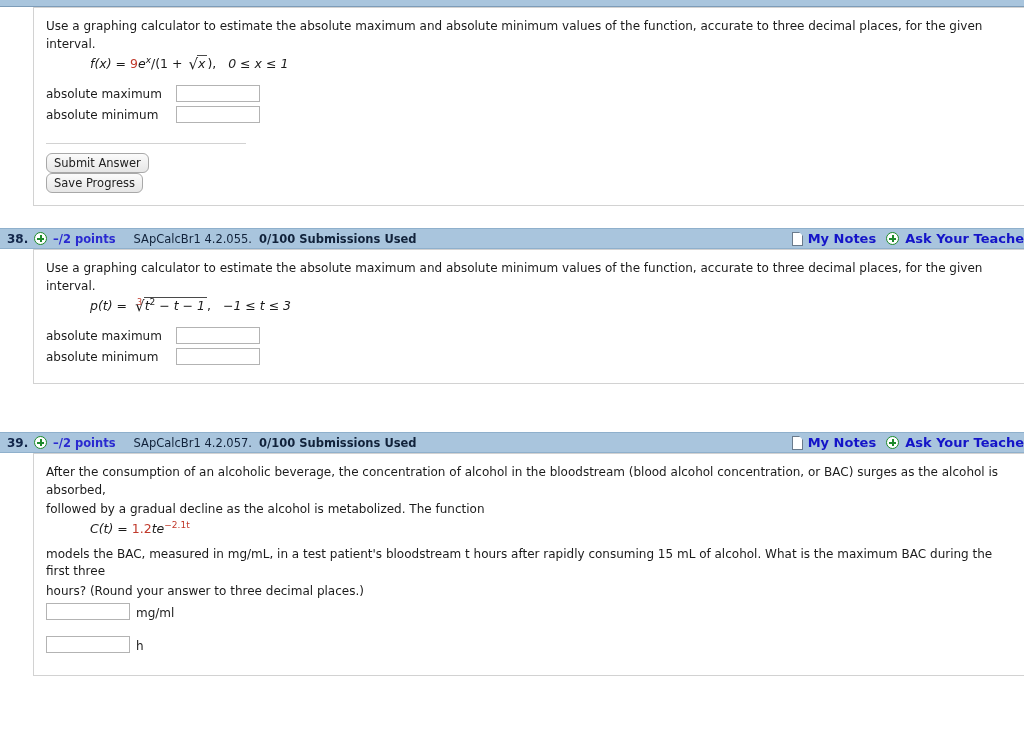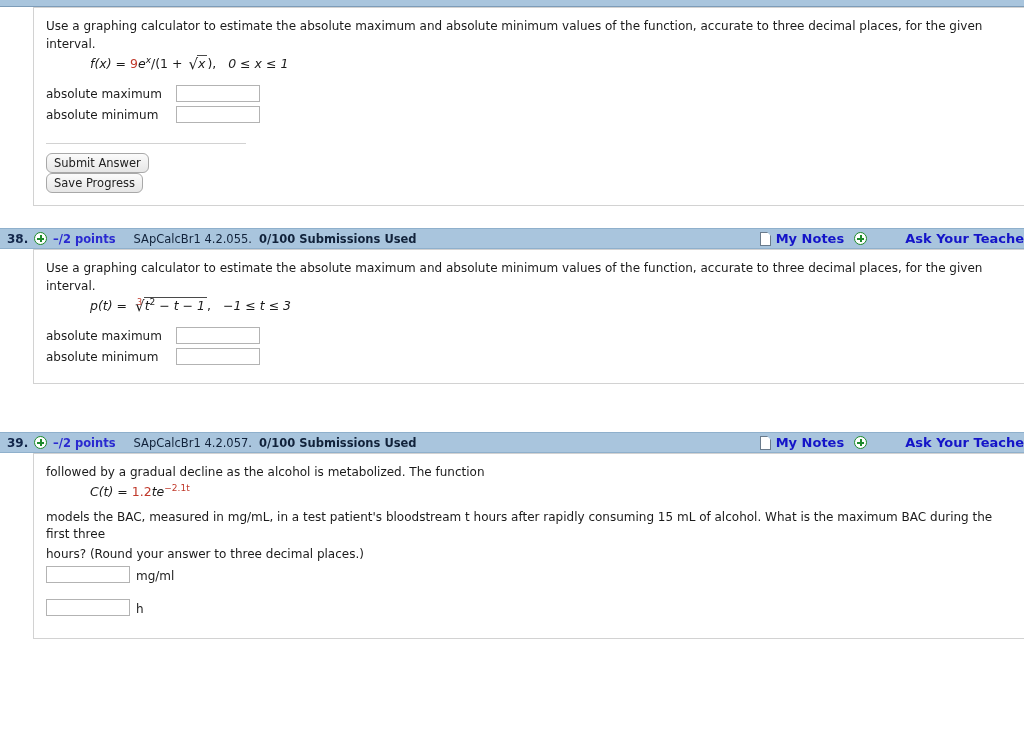--- a/index.html
+++ b/index.html
@@ -114,21 +114,21 @@
   }
   .hlink {
     color: #1414c8;
     font-weight: bold;
     font-size: 13px;
     margin-right: 10px;
     text-decoration: none;
     white-space: nowrap;
   }
   .hlink:last-child { margin-right: 0; }
-  .teacher-wrap { display: flex; align-items: center; gap: 32px; }
+  .teacher-wrap { display: flex; align-items: center; }
 
   
   .q-body {
     margin-left: 33px;
     border: 1px solid #d2d2d2;
     border-right: none;
     background: #ffffff;
     box-sizing: border-box;
     padding: 10px 12px 12px 12px;
   }
@@ -318,20 +318,21 @@
       <span class="note-icon"></span>
       <a class="hlink" href="#">My Notes</a>
       <span class="teacher-wrap">
         <span class="plus-icon"></span>
         <a class="hlink" href="#">Ask Your Teache</a>
       </span>
     </span>
   </div>
 
   <div class="q-body">
+    <p class="ptext">After the consumption of an alcoholic beverage, the concentration of alcohol in the bloodstream (blood alcohol concentration, or BAC) surges as the alcohol is absorbed,</p>
     <p class="ptext">followed by a gradual decline as the alcohol is metabolized. The function</p>
 
     <div class="formula">
       <span class="it">C(t) = </span><span class="red">1.2</span><span class="it">te</span><sup class="red">−2.1t</sup>
     </div>
 
     <p class="ptext">models the BAC, measured in mg/mL, in a test patient's bloodstream t hours after rapidly consuming 15 mL of alcohol. What is the maximum BAC during the first three</p>
     <p class="ptext">hours? (Round your answer to three decimal places.)</p>
 
     <div class="inline-row">

